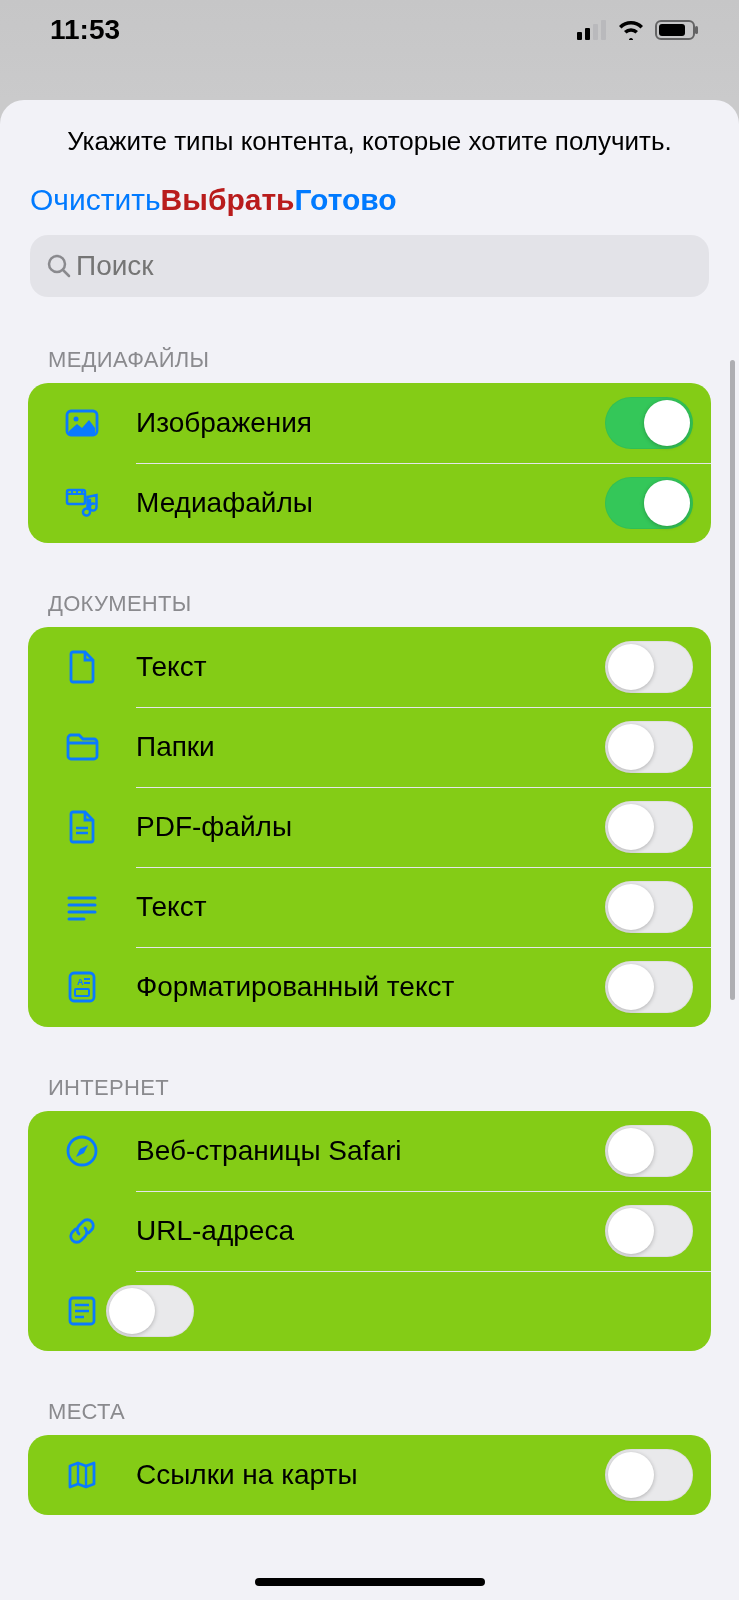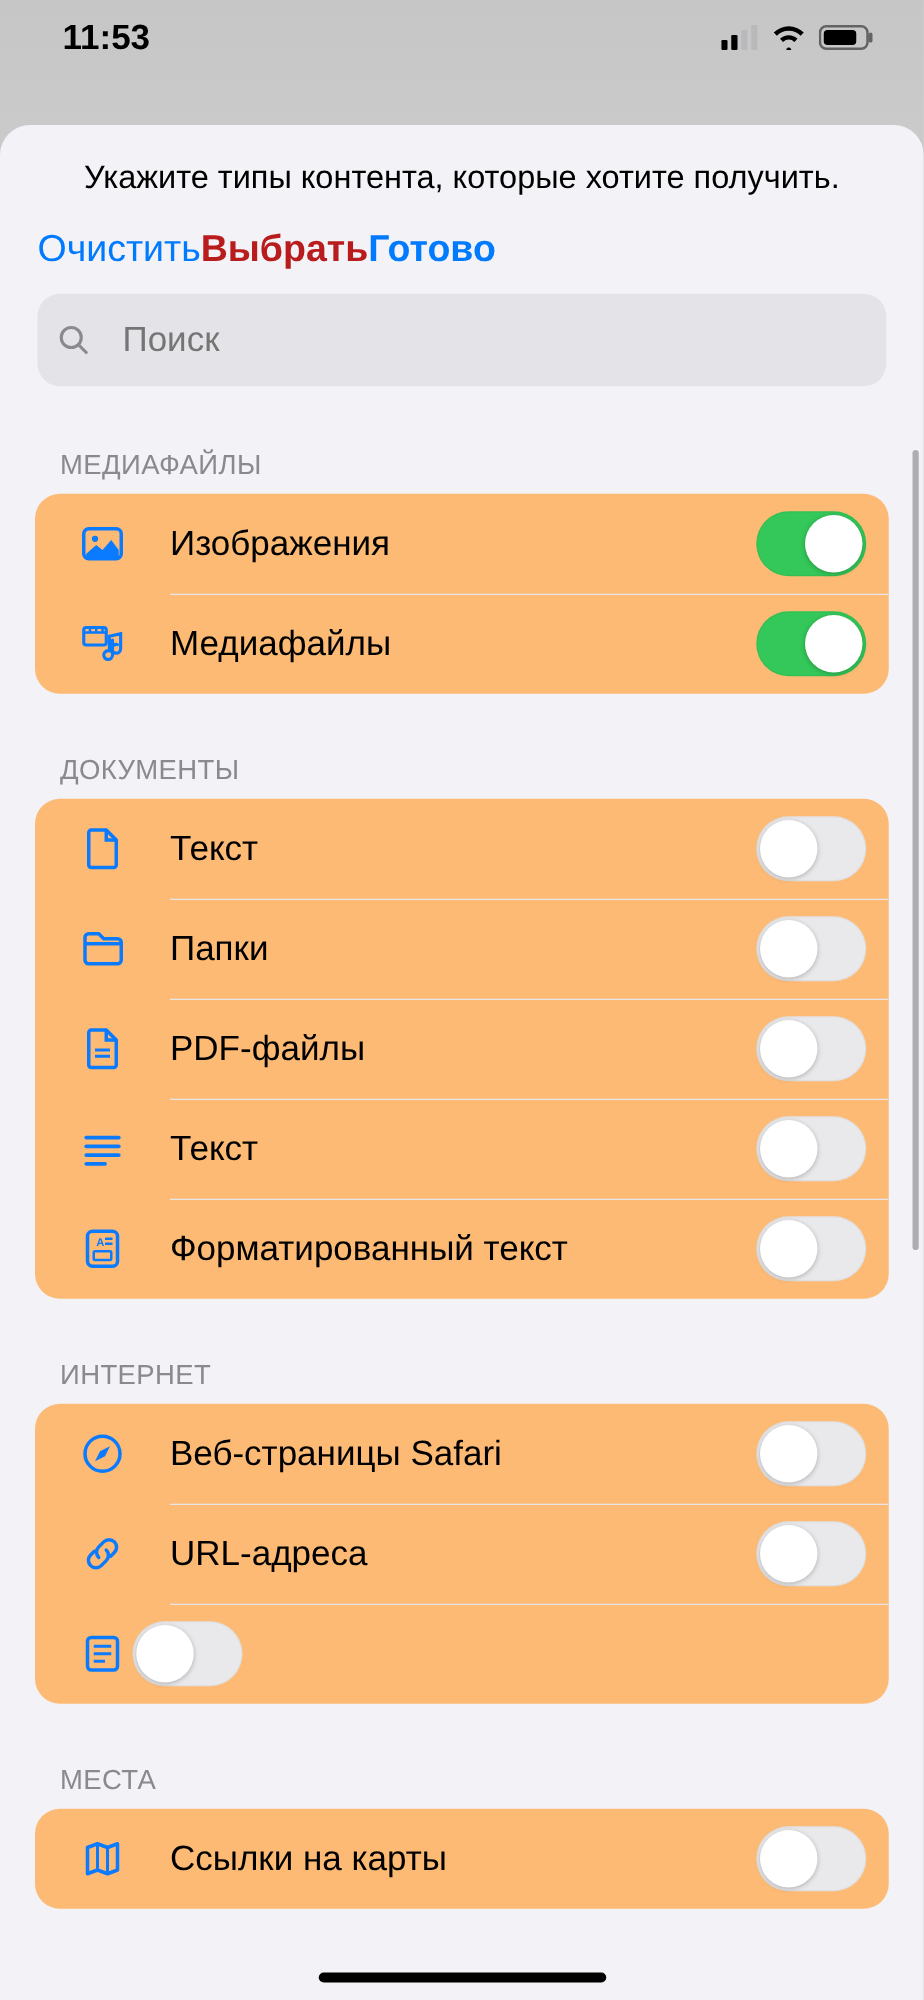--- a/index.html
+++ b/index.html
@@ -7,26 +7,26 @@
   .screen { width: 739px; height: 1600px; position: relative; background: linear-gradient(#c6c6c7,#cacacb 100px); }
   .status-bar { height: 60px; display: flex; align-items: center; justify-content: space-between; padding: 0 40px 0 50px; font-size: 28px; font-weight: 600; }
   .status-right { display: flex; align-items: center; gap: 10px; }
   .sheet { position: absolute; top: 100px; left: 0; right: 0; bottom: 0; background: #f2f2f7; border-top-left-radius: 24px; border-top-right-radius: 24px; overflow: hidden; display: flex; flex-direction: column; }
   .sheet-top { padding: 26px 30px 14px; text-align: center; font-size: 26px; color: #000; }
   .nav-bar { display: flex; align-items: center; justify-content: flex-start; padding: 12px 30px 18px; }
   .nav-title { font-size: 30px; font-weight: 700; color: #b91c1c; }
   .nav-btn { font-size: 30px; color: #007aff; background: none; border: none; cursor: pointer; }
   .nav-btn.bold { font-weight: 700; }
   .search-wrap { padding: 0 30px 10px; }
-  .search { background: #e3e3e8; border-radius: 18px; height: 74px; display: flex; align-items: center; padding: 0 16px; gap: 26px; }
+  .search { background: #e3e3e8; border-radius: 18px; height: 62px; display: flex; align-items: center; padding: 0 16px; gap: 4px; }
   .search input { border: none; background: transparent; font-size: 28px; outline: none; flex: 1; color: #7f7f84; }
   .content { flex: 1; overflow-y: auto; padding-bottom: 0; }
   .section-header { font-size: 22px; color: #8a8a8e; text-transform: uppercase; letter-spacing: 0.3px; padding: 48px 48px 10px; }
   .section-header.first { padding-top: 40px; }
-  .group { background: #fdba74; border-radius: 20px; margin: 0 28px; overflow: hidden; }
+  .group { background: #84cc16; border-radius: 20px; margin: 0 28px; overflow: hidden; }
   .row { display: flex; align-items: center; padding: 0 18px 0 30px; min-height: 80px; position: relative; }
   .row + .row::before { content: ""; position: absolute; left: 108px; right: 0; top: 0; height: 1px; background: #e5e5ea; }
   .row .icon { width: 48px; display: flex; justify-content: center; flex-shrink: 0; }
   .row .icon svg { width: 36px; height: 36px; }
   .row .label { flex: 1; font-size: 28px; color: #000; padding-left: 30px; }
   .toggle { position: relative; width: 88px; height: 52px; border-radius: 26px; background: #e9e9eb; cursor: pointer; transition: background .15s; flex-shrink: 0; box-shadow: inset 0 0 0 1px rgba(0,0,0,0.04); }
   .toggle::after { content: ""; position: absolute; top: 3px; left: 3px; width: 46px; height: 46px; border-radius: 23px; background: #fff; box-shadow: 0 1px 4px rgba(0,0,0,0.25); transition: transform .15s; }
   .toggle.on { background: #34c759; }
   .toggle.on::after { transform: translateX(36px); }
   .scroll-indicator { position: absolute; right: 4px; top: 260px; width: 5px; height: 640px; background: rgba(0,0,0,0.28); border-radius: 3px; }

